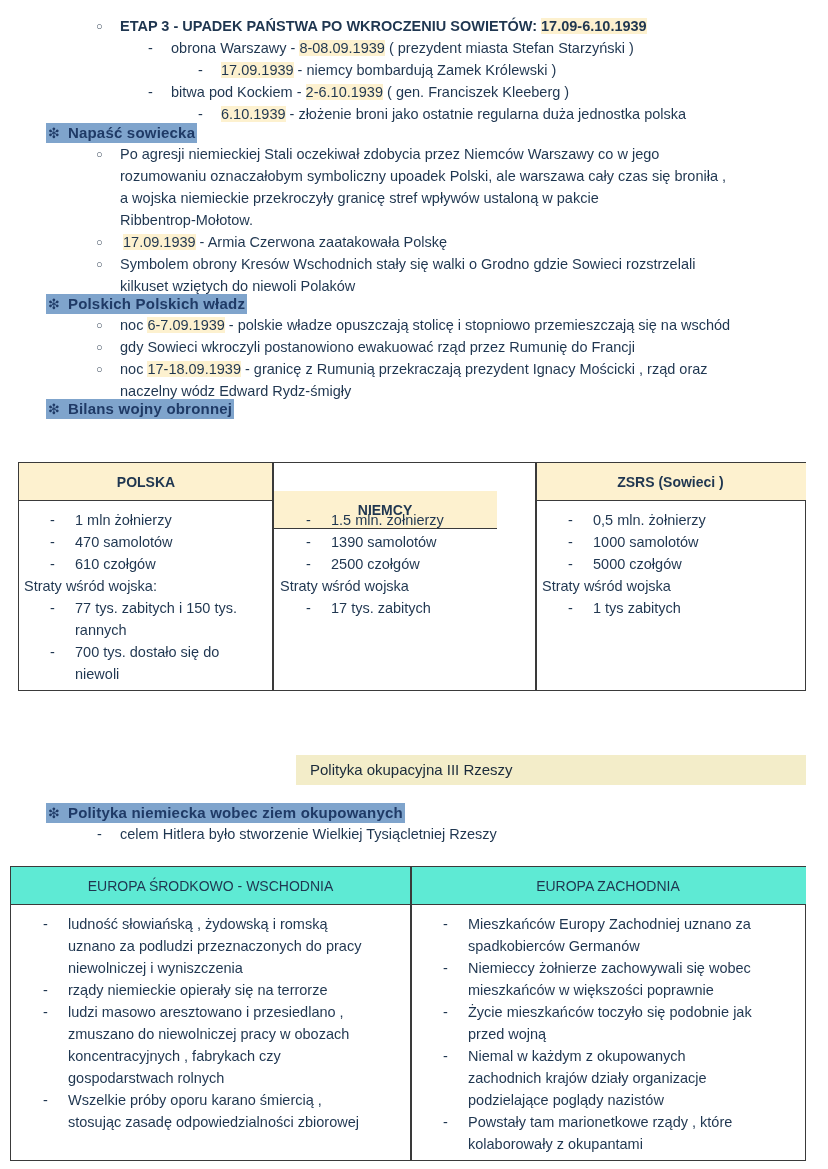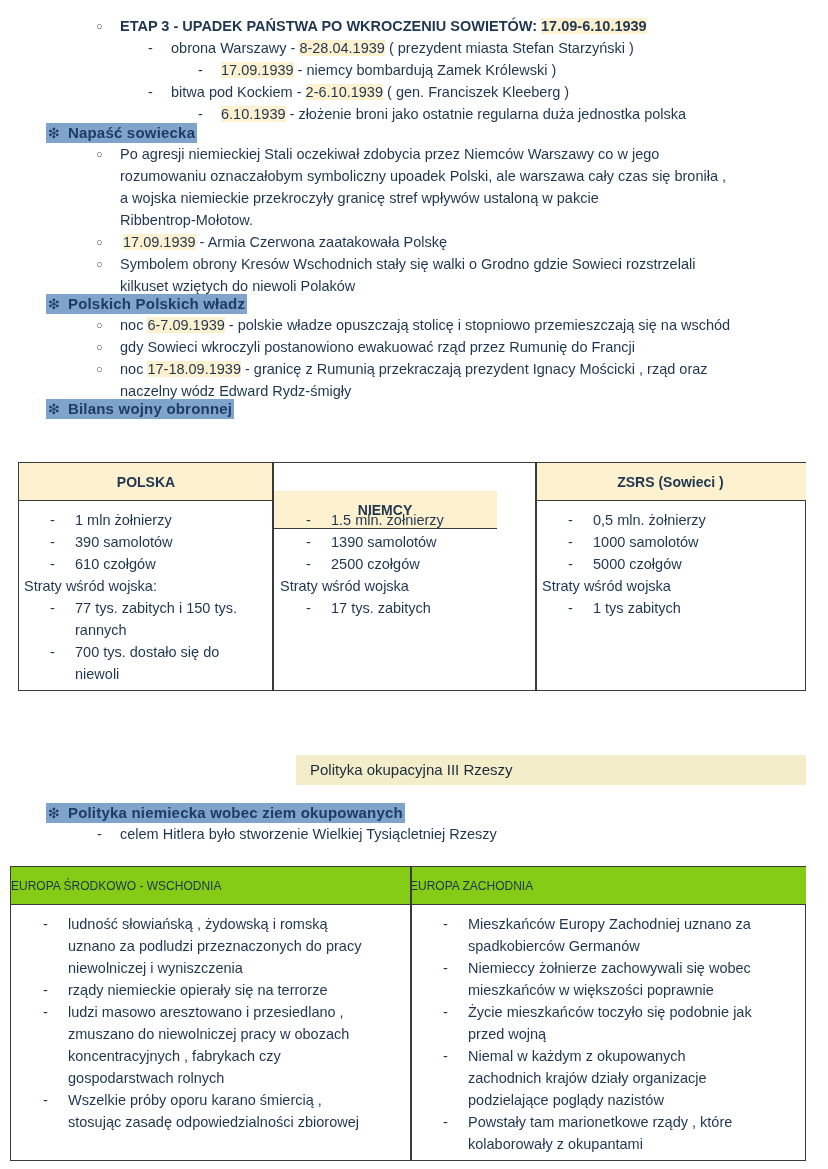--- a/index.html
+++ b/index.html
@@ -100,43 +100,44 @@
     .t2 {
       position: absolute;
       left: 10px;
       top: 866px;
       width: 796px;
       height: 295px;
       border: 1.5px solid #3a3a3a;
     }
     .t2 .hdr {
       position: absolute; top: 0; height: 38px;
-      background: #84cc16;
+      background: #5eead4;
       border-bottom: 1.5px solid #3a3a3a;
-      font-size: 12px;
+      font-size: 14px;
       line-height: 38px;
+      text-align: center;
       color: #1f3650;
     }
     .t2 .col-div {
       position: absolute; top: 0; bottom: 0; width: 1.5px; background: #3a3a3a;
     }
   </style>
 </head>
 <body>
 
 <div class="page">
 
   <span class="bullet-o" style="left:96px; top:15px;">○</span>
   <div class="line bold" style="left:120px; top:15px;">
     <span>ETAP 3 - UPADEK PAŃSTWA PO WKROCZENIU SOWIETÓW: </span><span class="hl">17.09-6.10.1939</span>
   </div>
 
   <span class="dash" style="left:148px; top:37px;">-</span>
   <div class="line" style="left:171px; top:37px;">
-    <span>obrona Warszawy  - </span><span class="hl">8-28.04.1939</span><span> ( prezydent miasta Stefan Starzyński )</span>
+    <span>obrona Warszawy  - </span><span class="hl">8-08.09.1939</span><span> ( prezydent miasta Stefan Starzyński )</span>
   </div>
 
   <span class="dash" style="left:198px; top:59px;">-</span>
   <div class="line" style="left:221px; top:59px;">
     <span class="hl">17.09.1939</span><span> - niemcy bombardują Zamek Królewski )</span>
   </div>
 
   <span class="dash" style="left:148px; top:81px;">-</span>
   <div class="line" style="left:171px; top:81px;">
     <span>bitwa pod Kockiem - </span><span class="hl">2-6.10.1939</span><span> ( gen. Franciszek Kleeberg )</span>
@@ -191,21 +192,21 @@
   <div class="t1">
     <div class="hdr" style="left:0; width:254px;">POLSKA</div>
     <div class="hdr" style="left:254px; width:224px;margin-top:28px;">NIEMCY</div>
     <div class="hdr" style="left:516px; width:271px;">ZSRS (Sowieci )</div>
     <div class="col-div" style="left:253px;"></div>
     <div class="col-div" style="left:516px;"></div>
 
     <span class="dash cell-line" style="left:31px; top:46px;">-</span>
     <div class="cell-line" style="left:56px; top:46px;">1 mln żołnierzy</div>
     <span class="dash cell-line" style="left:31px; top:68px;">-</span>
-    <div class="cell-line" style="left:56px; top:68px;">390 samolotów</div>
+    <div class="cell-line" style="left:56px; top:68px;">470 samolotów</div>
     <span class="dash cell-line" style="left:31px; top:90px;">-</span>
     <div class="cell-line" style="left:56px; top:90px;">610 czołgów</div>
     <div class="cell-line" style="left:5px; top:112px;">Straty wśród wojska:</div>
     <span class="dash cell-line" style="left:31px; top:134px;">-</span>
     <div class="cell-line" style="left:56px; top:134px;">77 tys. zabitych i 150 tys.</div>
     <div class="cell-line" style="left:56px; top:156px;">rannych</div>
     <span class="dash cell-line" style="left:31px; top:178px;">-</span>
     <div class="cell-line" style="left:56px; top:178px;">700 tys. dostało się do</div>
     <div class="cell-line" style="left:56px; top:200px;">niewoli</div>
 

